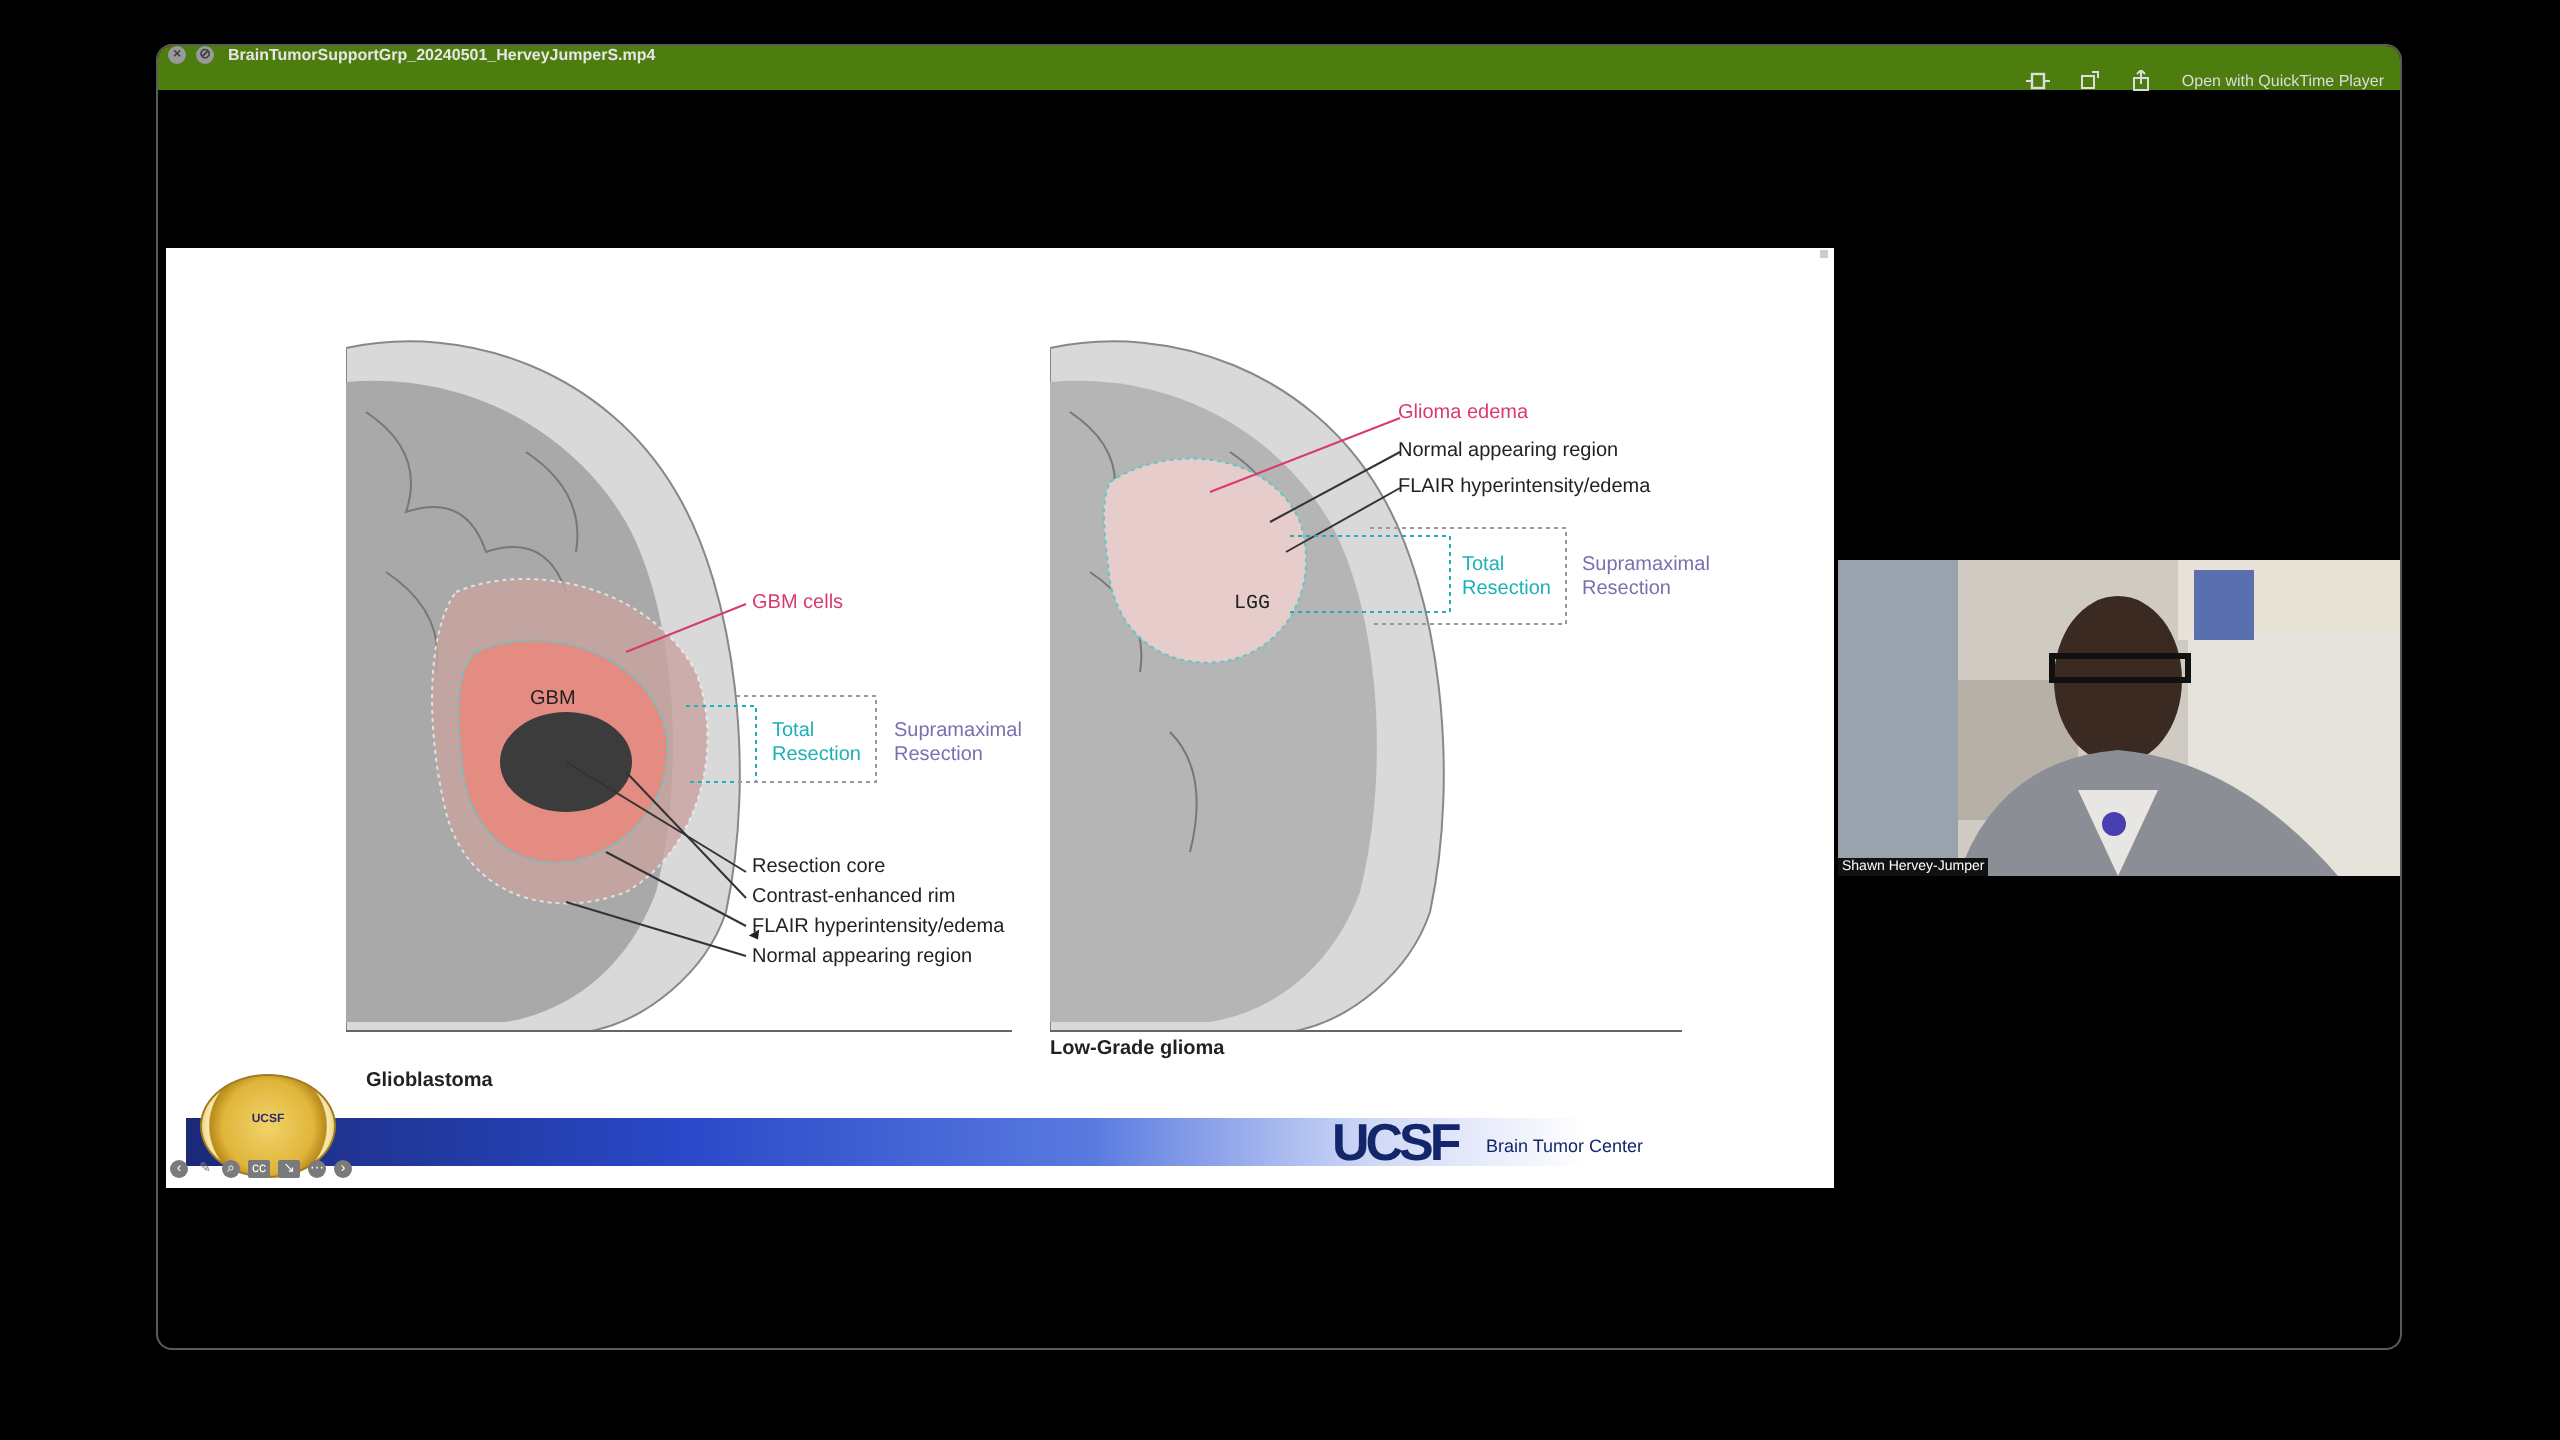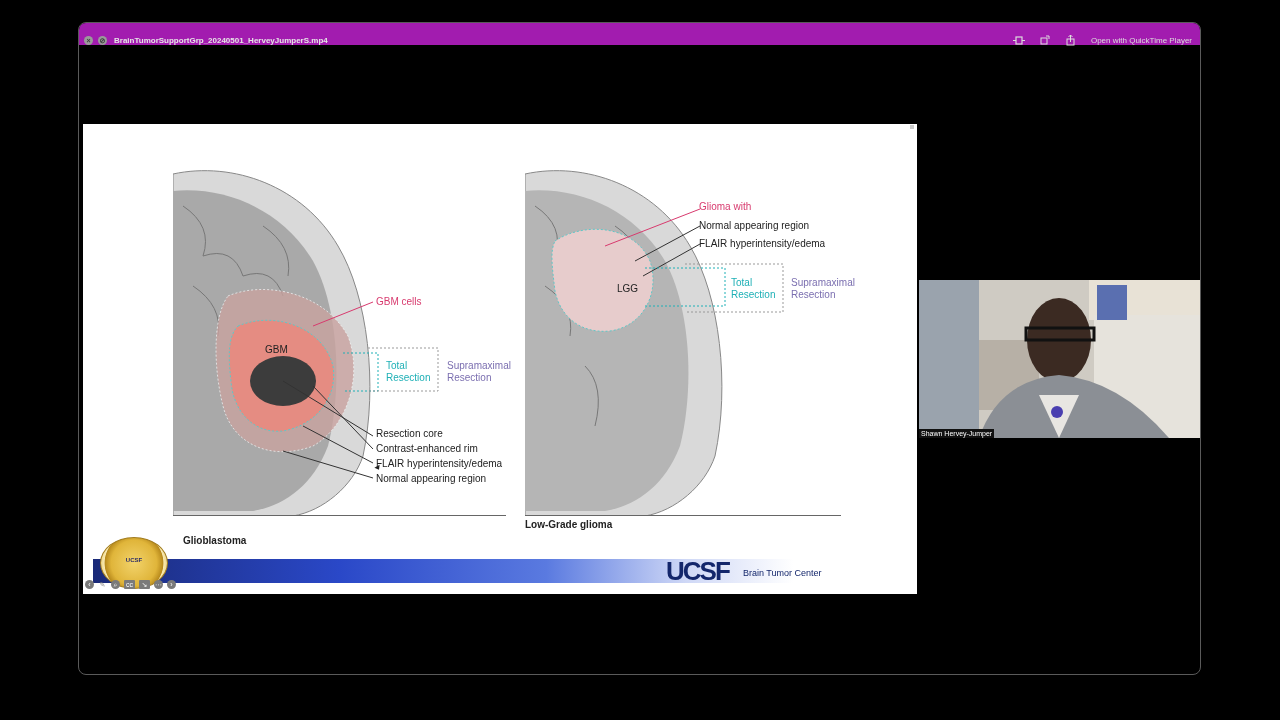--- a/index.html
+++ b/index.html
@@ -1,17 +1,17 @@
 <!DOCTYPE html>
 <html><head>
 <meta charset="utf-8">
 <style>
   html,body{margin:0;padding:0;background:#000;width:1280px;height:720px;overflow:hidden;font-family:"Liberation Sans",sans-serif;}
   .window{position:absolute;left:78px;top:22px;width:1123px;height:653px;background:#000;border:1px solid #5a5a5a;border-radius:8px;box-sizing:border-box;overflow:hidden;}
-  .titlebar{position:absolute;left:0;top:0;right:0;height:22px;background:#a21caf;display:flex;align-items:flex-end;color:#e6e6e6;font-size:8px;font-weight:bold;}
+  .titlebar{position:absolute;left:0;top:0;right:0;height:22px;background:#4d7c0f;display:flex;align-items:flex-start;color:#e6e6e6;font-size:8px;font-weight:bold;}
   .tb-btn{width:9px;height:9px;border-radius:50%;background:#9a9a9a;color:#3d3d3d;font-size:7px;line-height:9px;text-align:center;margin-left:5px;cursor:pointer;}
   .tb-title{margin-left:7px;}
   .tb-right{position:absolute;right:8px;top:0;height:34px;display:flex;align-items:center;gap:14px;color:#dcdcdc;font-size:8px;font-weight:normal;}
   .tb-icon{width:12px;height:10px;display:flex;align-items:center;justify-content:center;cursor:pointer;}
   .tb-open{cursor:pointer;}
   .slide{position:absolute;left:83px;top:124px;width:834px;height:470px;background:#fff;overflow:hidden;}
   .corner-mark{position:absolute;right:3px;top:1px;width:4px;height:4px;background:#ccc;}
   .panel{position:absolute;top:42px;width:335px;height:350px;}
   .panel-line{position:absolute;top:349px;left:0;height:1px;background:#666;}
   .panel-caption{position:absolute;top:395px;font-size:10px;font-weight:bold;color:#222;}
@@ -108,22 +108,22 @@
       <path d="M0 25 C55 20 110 45 140 95 C165 140 170 220 155 280 C140 320 110 340 80 345 L0 345 Z" fill="#b5b5b5"></path>
       <path d="M10 40 Q40 60 30 90 Q60 80 70 110 M20 120 Q50 140 45 170 M90 60 Q120 80 115 110 M60 200 Q80 220 70 260" stroke="#777" fill="none"></path>
       <path d="M30 75 C60 55 110 60 125 95 C135 125 120 160 85 165 C55 168 35 150 30 125 C27 100 25 85 30 75 Z" fill="#e7cccc" stroke="#5ec8c8" stroke-dasharray="2 2"></path>
       <line x1="80" y1="80" x2="175" y2="43" stroke="#d83a6e"></line>
       <line x1="110" y1="95" x2="175" y2="60" stroke="#333"></line>
       <line x1="118" y1="110" x2="175" y2="78" stroke="#333"></line>
       <path d="M120 102 L200 102 L200 140 L120 140" fill="none" stroke="#1eb0b6" stroke-dasharray="2 2"></path>
       <path d="M160 98 L258 98 L258 146 L160 146" fill="none" stroke="#999" stroke-dasharray="2 2"></path>
     </svg>
     <div class="panel-line" style="width:316px;"></div>
-    <span class="lbl" style="left:92px;top:117px;">LGG</span>
-    <span class="lbl pink" style="left:174px;top:35px;">Glioma with</span>
+    <span class="lbl" style="left:92px;top:131px;font-family:Liberation Mono, monospace;">LGG</span>
+    <span class="lbl pink" style="left:174px;top:35px;">Glioma edema</span>
     <span class="lbl" style="left:174px;top:54px;">Normal appearing region</span>
     <span class="lbl" style="left:174px;top:72px;">FLAIR hyperintensity/edema</span>
     <div class="lbl teal" style="left:206px;top:111px;">
       <div>Total</div>
       <div>Resection</div>
     </div>
     <div class="lbl purple" style="left:266px;top:111px;">
       <div>Supramaximal</div>
       <div>Resection</div>
     </div>

